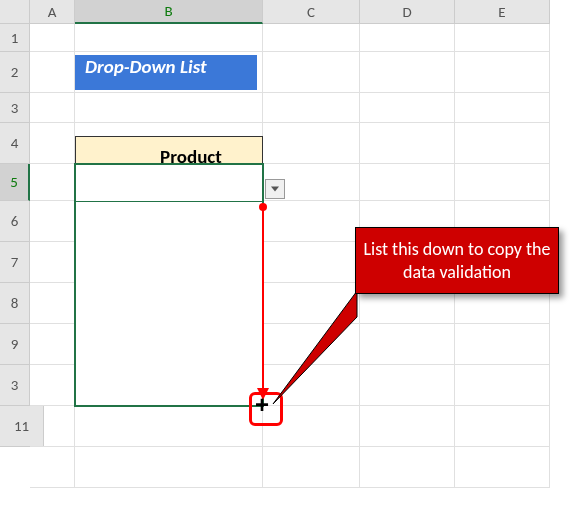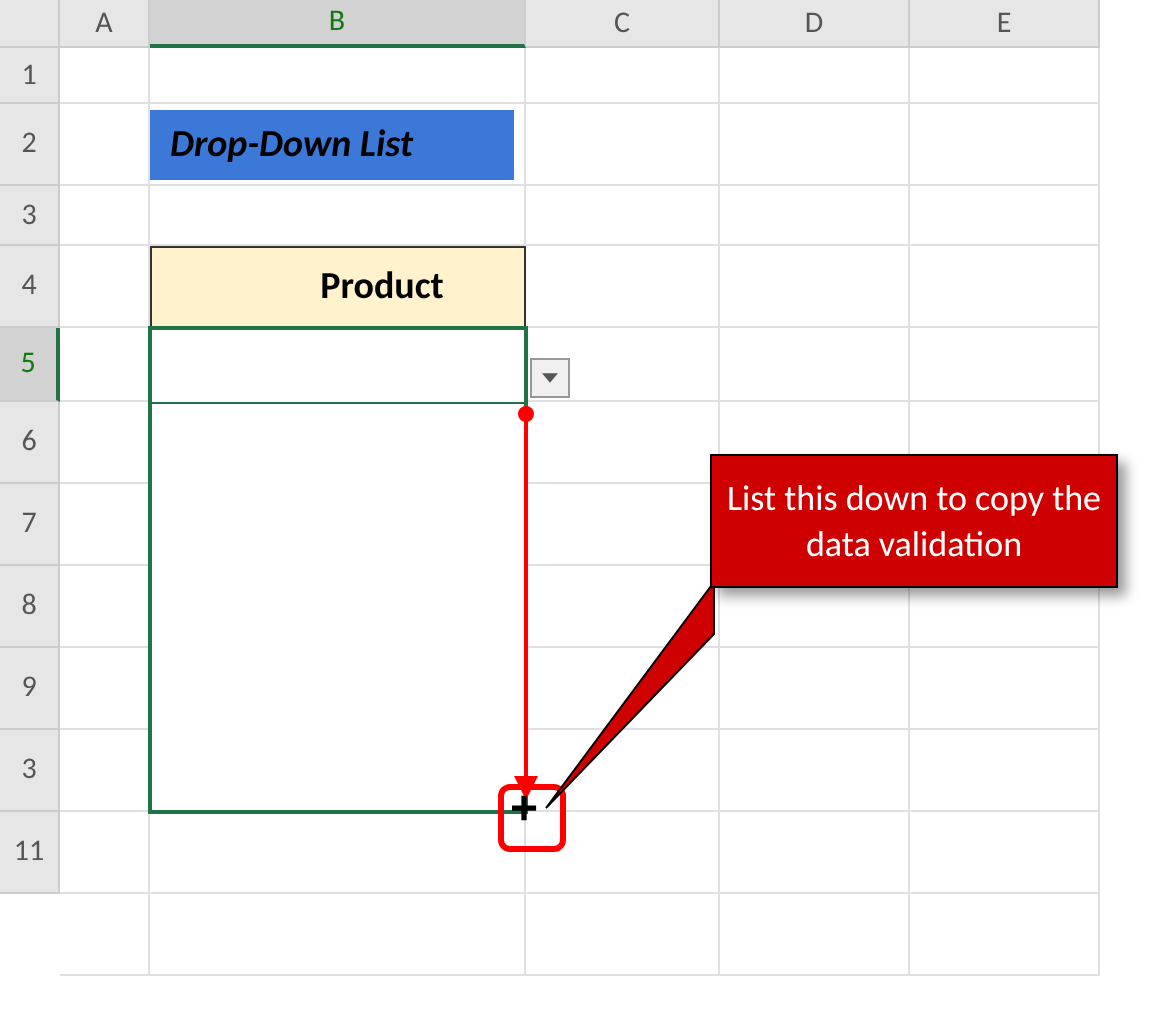--- a/index.html
+++ b/index.html
@@ -8,21 +8,21 @@
   .col-headers { position: absolute; left: 30px; top: 0; height: 24px; display: flex; }
   .col-h { background: #e6e6e6; border-right: 1px solid #ccc; border-bottom: 1px solid #ccc; box-sizing: border-box; display: flex; align-items: center; justify-content: center; font-size: 15px; color: #555; }
   .col-h.active { background: #d2d2d2; color: #0f7b0f; font-weight: 500; border-bottom: 2px solid #217346; }
   .row-headers { position: absolute; left: 0; top: 24px; width: 30px; }
   .row-h { background: #e6e6e6; border-bottom: 1px solid #ccc; border-right: 1px solid #ccc; box-sizing: border-box; display: flex; align-items: center; justify-content: center; font-size: 15px; color: #555; }
   .row-h.active { background: #d2d2d2; color: #0f7b0f; font-weight: 500; border-right: 2px solid #217346; }
   .grid { position: absolute; left: 30px; top: 24px; }
   .grid-row { display: flex; }
   .cell { border-right: 1px solid #e0e0e0; border-bottom: 1px solid #e0e0e0; box-sizing: border-box; position: relative; }
 
-  .title-cell { position: absolute; background: #3b78d8; color: #000000; font-weight: bold; font-size: 19px; font-style: italic; display: flex; align-items: center; padding-left: 10px; box-sizing: border-box; }
+  .title-cell { position: absolute; background: #3b78d8; color: #ffffff; font-weight: bold; font-size: 19px; font-style: italic; display: flex; padding-left: 10px; box-sizing: border-box; }
   .header-cell { position: absolute; background: #fff2cc; border: 1px solid #333; box-sizing: border-box; font-weight: bold; font-size: 19px; display: flex; align-items: center; justify-content: center; }
   .data-range { position: absolute; background: #fff; border: 1px solid #333; box-sizing: border-box; }
   .selection { position: absolute; border: 2px solid #217346; box-sizing: border-box; background: rgba(255,255,255,0); }
   .sel-split { position: absolute; left: 0; right: 0; border-bottom: 1px solid #217346; }
 
   .dd-btn { position: absolute; width: 20px; height: 20px; background: #f0f0f0; border: 1px solid #999; box-sizing: border-box; display: flex; align-items: center; justify-content: center; }
   .dd-btn svg { width: 8px; height: 6px; }
 
   .fill-handle-box { position: absolute; width: 28px; height: 28px; border: 3px solid #ff0000; border-radius: 6px; background: rgba(255,255,255,0.0); }
   .fill-cursor { position: absolute; font-size: 24px; font-weight: bold; color: #000; font-family: Arial; line-height: 1; }
@@ -51,21 +51,21 @@
       <div class="row-h" style="height: 28px; width: 30px;">1</div>
       <div class="row-h" style="height: 41px; width: 30px;">2</div>
       <div class="row-h" style="height: 30px; width: 30px;">3</div>
       <div class="row-h" style="height: 41px; width: 30px;">4</div>
       <div class="row-h active" style="height: 37px; width: 30px;">5</div>
       <div class="row-h" style="height: 41px; width: 30px;">6</div>
       <div class="row-h" style="height: 41px; width: 30px;">7</div>
       <div class="row-h" style="height: 41px; width: 30px;">8</div>
       <div class="row-h" style="height: 41px; width: 30px;">9</div>
       <div class="row-h" style="height: 41px; width: 30px;">3</div>
-      <div class="row-h" style="height: 41px; width: 30px;">11</div>
+      <div class="row-h" style="height: 41px; width: 44px;">11</div>
     </div>
   <div class="grid" id="grid">
       <div class="grid-row">
         <div class="cell" style="width: 45px; height: 28px;"></div>
         <div class="cell" style="width: 188px; height: 28px;"></div>
         <div class="cell" style="width: 97px; height: 28px;"></div>
         <div class="cell" style="width: 95px; height: 28px;"></div>
         <div class="cell" style="width: 95px; height: 28px;"></div>
       </div>
       <div class="grid-row">
@@ -144,21 +144,21 @@
         <div class="cell" style="width: 97px; height: 41px;"></div>
         <div class="cell" style="width: 95px; height: 41px;"></div>
         <div class="cell" style="width: 95px; height: 41px;"></div>
       </div>
     </div>
 
   <div class="title-cell" id="title-cell" style="left: 75px; top: 55px; width: 182px; height: 35px;">
     <span>Drop-Down List</span>
   </div>
 
-  <div class="header-cell" id="header-cell" style="left: 75px; top: 123px; width: 188px; height: 41px; padding-left: 44px;">
+  <div class="header-cell" id="header-cell" style="left: 75px; top: 136px; width: 188px; height: 41px; padding-left: 44px;">
     <span>Product</span>
   </div>
 
   <div class="data-range" id="data-range" style="left: 75px; top: 164px; width: 188px; height: 242px;"></div>
 
   <div class="selection" id="selection" style="left: 74px; top: 163px; width: 190px; height: 244px;">
     <div class="sel-split" id="sel-split" style="top: 36px;"></div>
   </div>
 
   <div class="dd-btn" id="dd-btn" style="left: 265px; top: 179px;">

